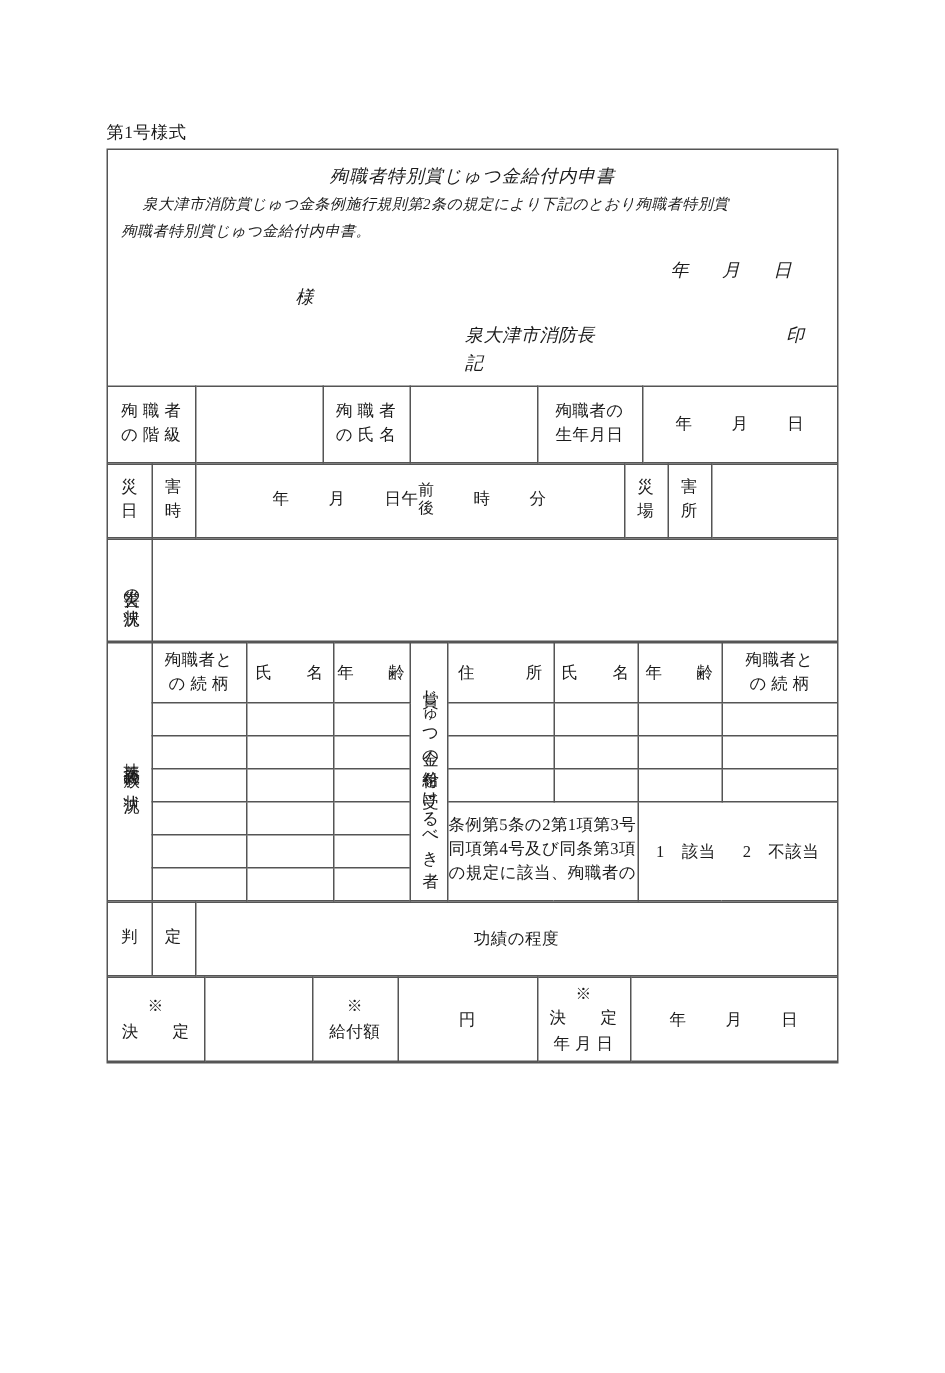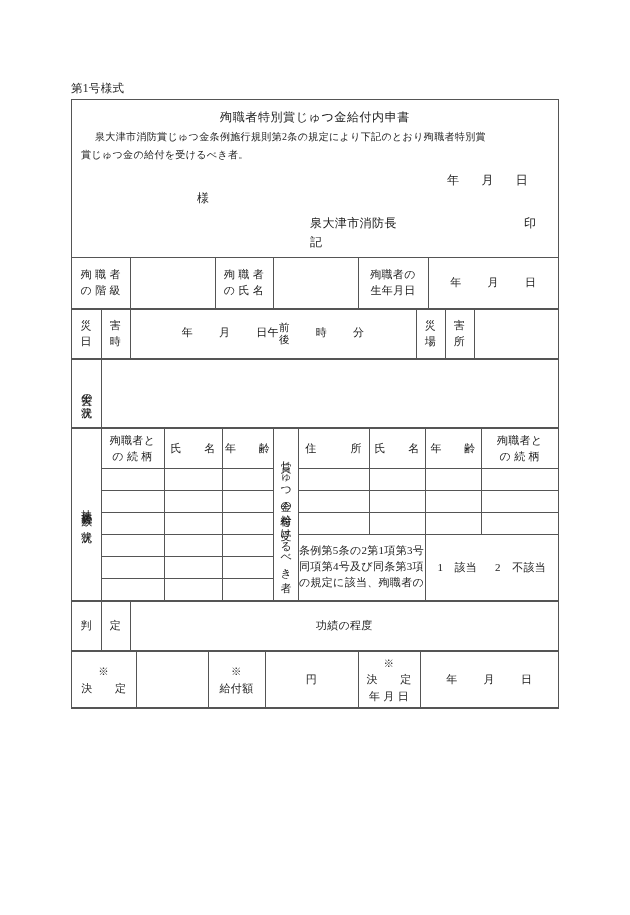--- a/index.html
+++ b/index.html
@@ -42,20 +42,21 @@
     top: 99px;
     width: 488px;
     border: 1px solid #555;
     box-sizing: border-box;
     background: #fff;
   }
 
   
   .preamble {
     padding: 0;
+    font-style: italic;
   }
   .doc-title {
     text-align: center;
     font-size: 12px;
     letter-spacing: 0.6px;
     margin-top: 9px;
     margin-bottom: 2px;
   }
   .body-text {
     font-size: 10px;
@@ -222,21 +223,21 @@
 
   <div class="form-number">第1号様式</div>
 
   <div class="form-frame">
 
     <div class="preamble">
       <div class="doc-title">殉職者特別賞じゅつ金給付内申書</div>
 
       <div class="body-text">
         <span class="indent"></span><span>泉大津市消防賞じゅつ金条例施行規則第2条の規定により下記のとおり殉職者特別賞</span><br>
-        <span>賞じゅつ金の給付を受けるべき者。</span>
+        <span>殉職者特別賞じゅつ金給付内申書。</span>
       </div>
 
       <div class="date-line">
         <span>年</span><span class="gap"></span><span>月</span><span class="gap"></span><span>日</span>
       </div>
 
       <div class="addressee-line">
         <span>様</span>
       </div>
 

